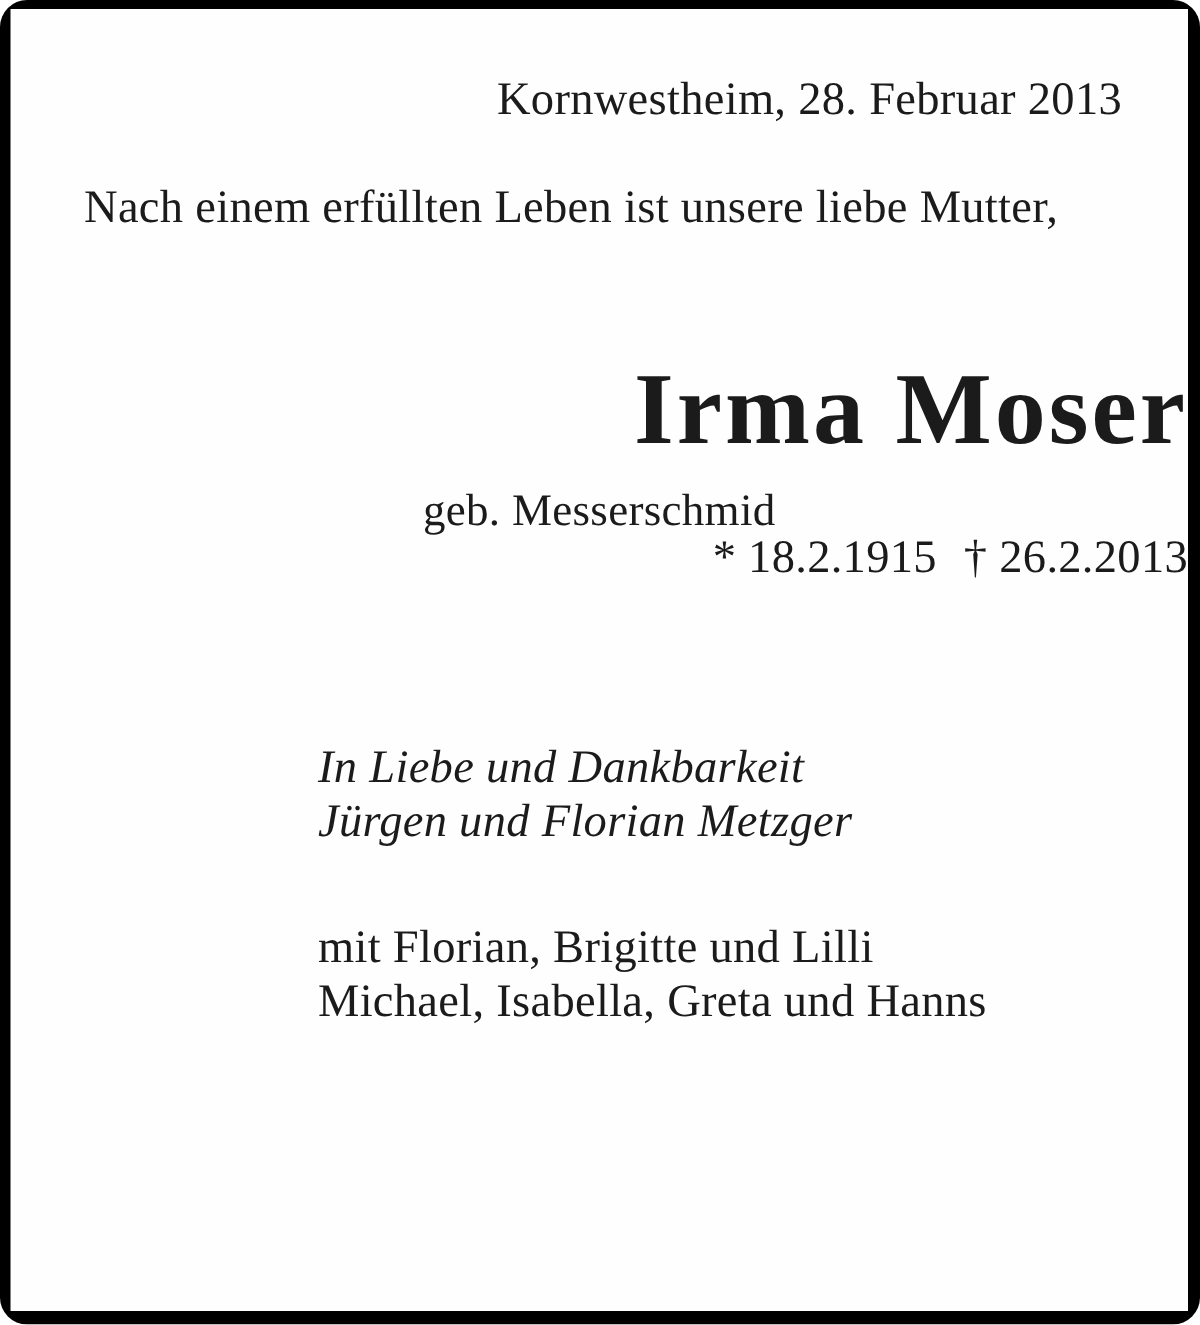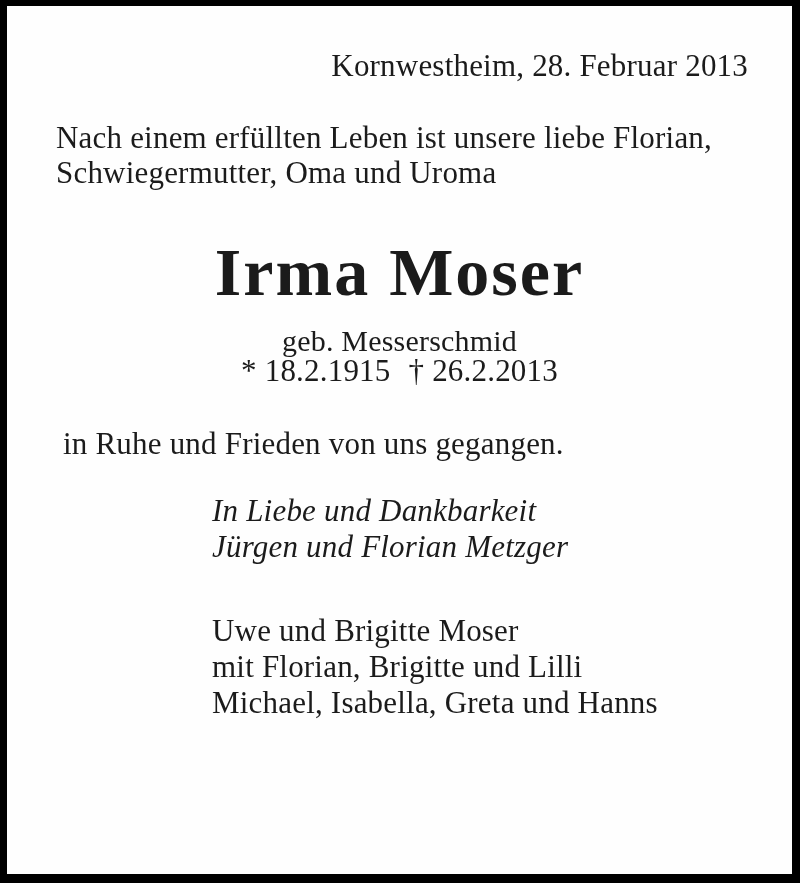--- a/index.html
+++ b/index.html
@@ -3,20 +3,21 @@
 <meta charset="utf-8">
 <style>
   html, body { margin: 0; padding: 0; }
   body { width: 800px; height: 883px; overflow: hidden; background: #ffffff; }
 
   .frame {
     box-sizing: border-box;
     width: 800px; height: 883px;
     background: var(--frame, #000);
     padding: 6px 8px 9px 7px;
+    border-radius: 18px;
   }
   .paper {
     position: relative;
     width: 100%; height: 100%;
     background: var(--paper, #fff);
     color: var(--ink, #1b1b1b);
     font-family: "Liberation Serif", "DejaVu Serif", serif;
     font-size: 31px;
     letter-spacing: 0.2px;
   }
@@ -30,38 +31,38 @@
   .intro {
     position: absolute;
     left: 49px; top: 114px;
     line-height: 35px;
     white-space: nowrap;
   }
   .name {
     position: absolute;
     left: 0; right: 0; top: 232px;
     margin: 0;
-    text-align: center;
+    text-align: right;
     font-size: 68px;
     font-weight: 700;
     line-height: 1;
     letter-spacing: 2px;
     white-space: nowrap;
   }
   .maiden {
     position: absolute;
     left: 0; right: 0; top: 320px;
     text-align: center;
     font-size: 30px;
     line-height: 1;
   }
   .dates {
     position: absolute;
     left: 0; right: 0; top: 349px;
-    text-align: center;
+    text-align: right;
     line-height: 1;
   }
   .dates .death { margin-left: 18px; }
   .farewell {
     position: absolute;
     left: 56px; top: 422px;
     line-height: 1;
     white-space: nowrap;
   }
   .mourners {
@@ -81,41 +82,38 @@
 </style>
 </head>
 <body>
 
 <div class="frame">
   <div class="paper">
 
     <div class="dateline">Kornwestheim, 28. Februar 2013</div>
 
     <div class="intro">
-      <div>Nach einem erfüllten Leben ist unsere liebe Florian,</div>
-      <div>Schwiegermutter, Oma und Uroma</div>
+      <div>Nach einem erfüllten Leben ist unsere liebe Mutter,</div>
     </div>
 
     <h1 class="name">Irma Moser</h1>
 
     <div class="maiden">geb. Messerschmid</div>
 
     <div class="dates">
       <span>* 18.2.1915</span><span class="death">† 26.2.2013</span>
     </div>
 
-    <div class="farewell">in Ruhe und Frieden von uns gegangen.</div>
 
     <div class="mourners g1">
       <div>In Liebe und Dankbarkeit</div>
       <div>Jürgen und Florian Metzger</div>
     </div>
 
     <div class="mourners g2">
-      <div>Uwe und Brigitte Moser</div>
       <div>mit Florian, Brigitte und Lilli</div>
       <div>Michael, Isabella, Greta und Hanns</div>
     </div>
 
     <div class="funeral">
     </div>
 
   </div>
 </div>
 

